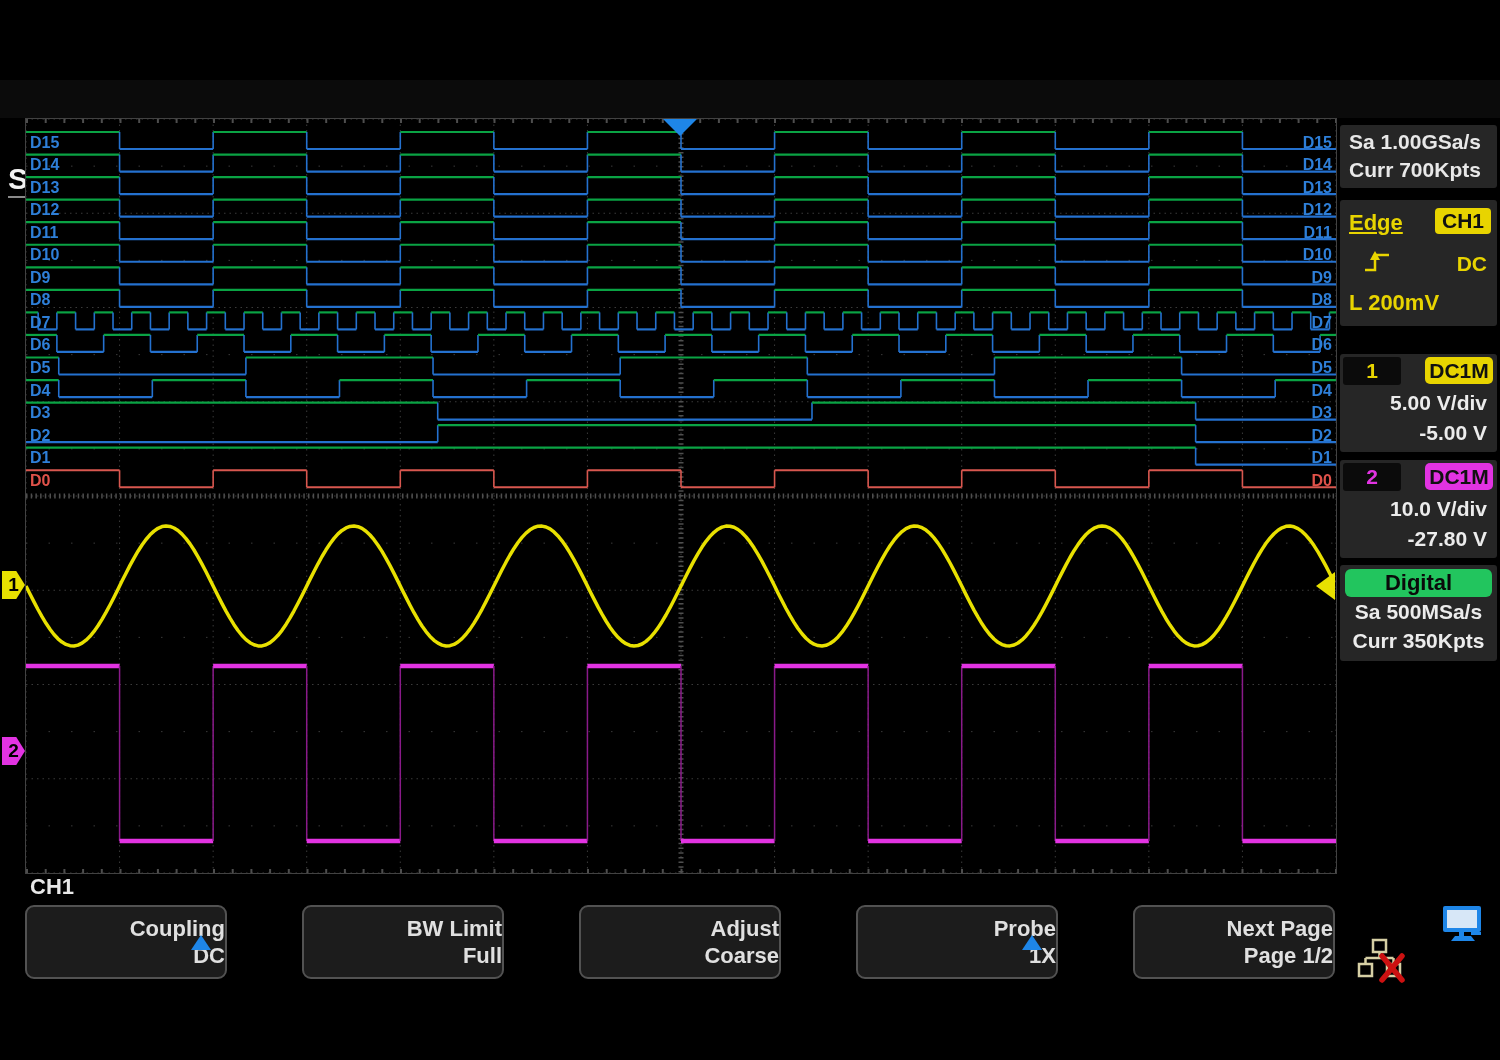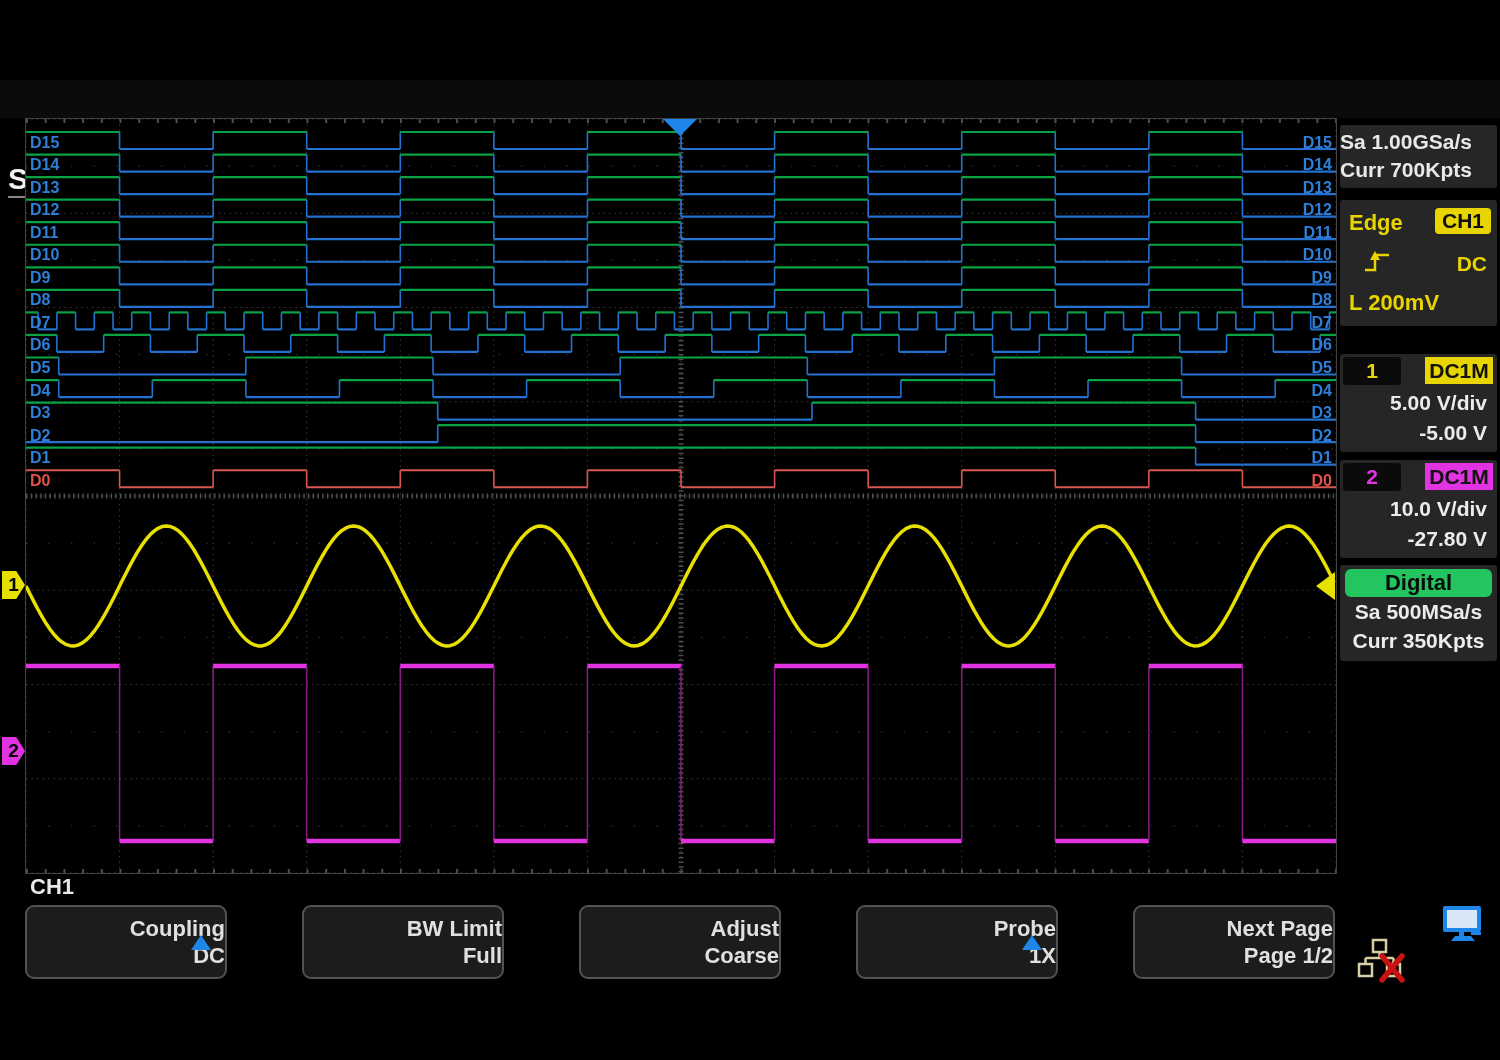--- a/index.html
+++ b/index.html
@@ -23,34 +23,34 @@
          text-align:center;line-height:28px;clip-path:polygon(0 0,62% 0,100% 50%,62% 100%,0 100%);}
   .gmark1{left:2px;top:571px;background:#e8e000;}
   .gmark2{left:2px;top:737px;background:#e233e2;}
   .tlevel{position:absolute;left:1316px;top:572px;width:19px;height:28px;background:#e8e000;
           clip-path:polygon(100% 0,100% 100%,0 50%);}
   .tpos{position:absolute;left:663px;top:119px;width:34px;height:17px;background:#1e86e8;
         clip-path:polygon(0 0,100% 0,50% 100%);}
   
   .sbox{position:absolute;left:1340px;width:157px;background:#262626;border-radius:3px;color:#e8e8e8;}
   .acq{top:125px;height:60px;padding-top:3px;}
-  .acq div{font-size:21px;font-weight:700;line-height:28px;}
+  .acq div{padding-left:9px;font-size:21px;font-weight:700;line-height:28px;}
   .trigbox{top:200px;height:126px;}
-  .trig-edge{position:absolute;left:9px;top:10px;color:#e8d400;font-size:22px;font-weight:700;}
+  .trig-edge{position:absolute;left:9px;top:10px;color:#e8d400;font-size:22px;font-weight:700;text-decoration:underline;}
   .trig-src{position:absolute;right:6px;top:8px;background:#e8d400;color:#111;font-size:21px;
             font-weight:800;padding:1px 7px;border-radius:4px;}
   .trig-cpl{position:absolute;right:10px;top:52px;color:#e8d400;font-size:21px;font-weight:700;}
   .trig-lvl{position:absolute;left:9px;top:90px;color:#e8d400;font-size:22px;font-weight:700;}
   .edgeicon{position:absolute;left:22px;top:46px;}
   .chbox{height:98px;}
   .ch1box{top:354px;} .ch2box{top:460px;}
   .chnum{position:absolute;left:3px;top:3px;width:58px;height:28px;background:#0b0b0b;border-radius:3px;
          font-size:21px;font-weight:800;text-align:center;line-height:28px;}
   .chnum.y{color:#e8d400;} .chnum.m{color:#e233e2;}
-  .chpill{position:absolute;right:4px;top:3px;width:68px;height:27px;border-radius:0;color:#111;
+  .chpill{position:absolute;right:4px;top:3px;width:68px;height:27px;border-radius:5px;color:#111;
           font-size:21px;font-weight:800;text-align:center;line-height:27px;}
   .chpill.y{background:#e8d400;} .chpill.m{background:#e233e2;}
   .chlines{position:absolute;right:10px;top:34px;text-align:right;font-size:21px;font-weight:700;line-height:30px;color:#ececec;}
   .digibox{top:565px;height:96px;text-align:center;}
   .digipill{margin:4px auto 0 auto;width:147px;height:28px;background:#22c55e;border-radius:6px;
             color:#0a0a0a;font-size:22px;font-weight:800;line-height:28px;}
   .digilines div{font-size:21px;font-weight:700;line-height:29px;color:#ececec;}
   
   .statusrow{position:absolute;left:30px;top:874px;color:#e8e8e8;font-size:22px;font-weight:700;}
   .menubar{position:absolute;left:25px;top:905px;width:1310px;height:76px;display:flex;justify-content:space-between;}

